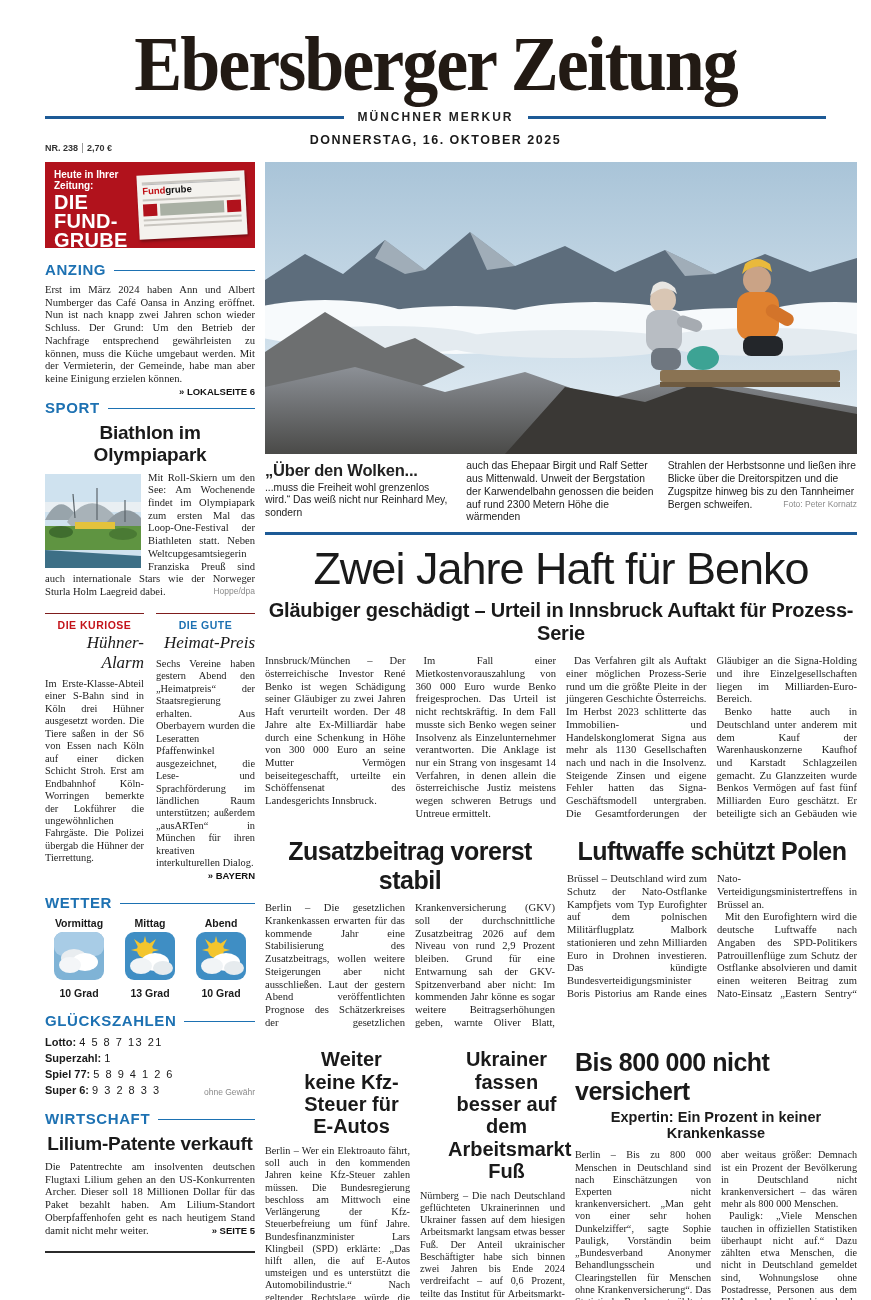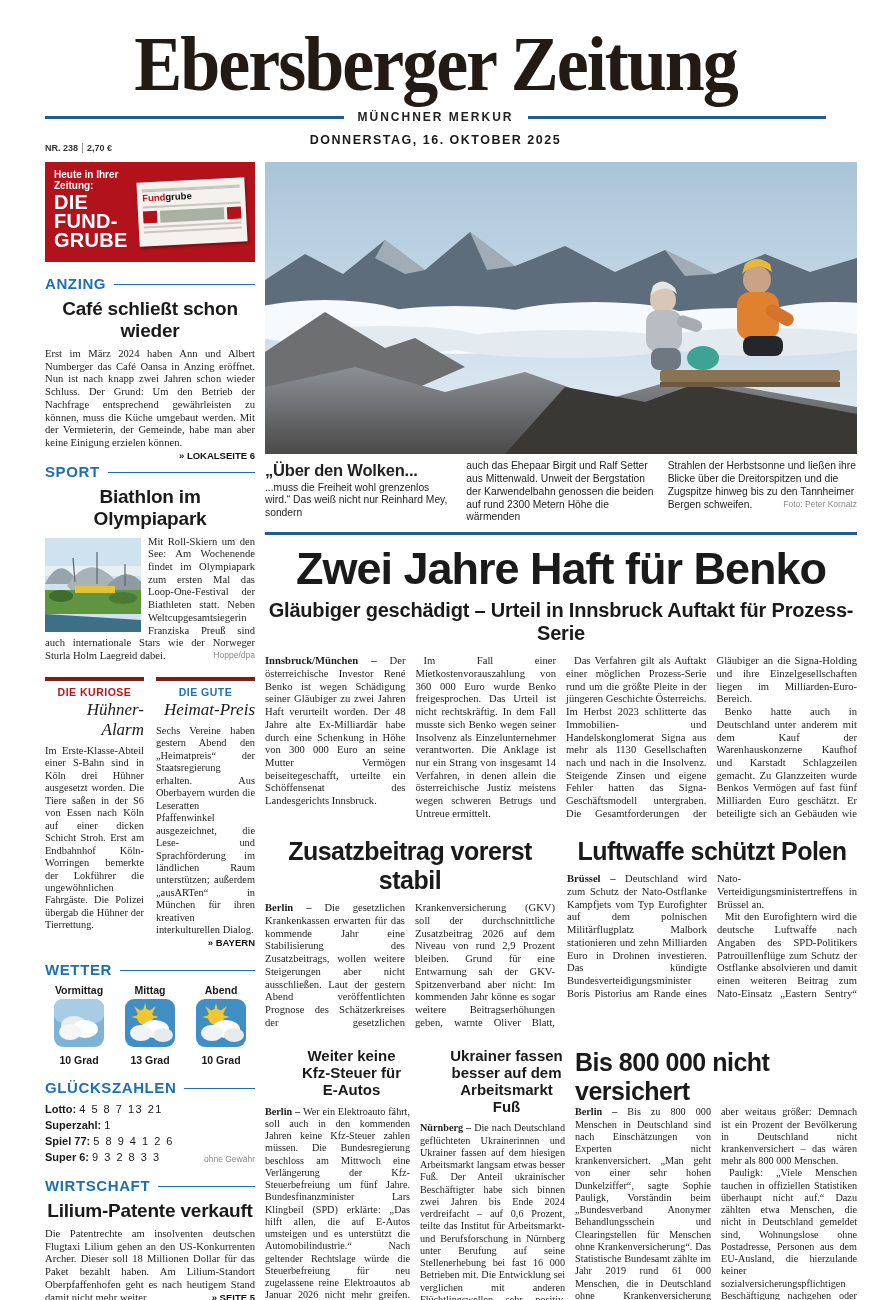--- a/index.html
+++ b/index.html
@@ -27,40 +27,40 @@
   
   .sec-head { display:flex; align-items:center; gap:8px; font-size:15px; font-weight:bold;
               letter-spacing:.6px; color:#1d71b2; margin-bottom:6px; }
   .sec-head::after { content:""; flex:1; border-top:1px solid #1d71b2; margin-top:2px; }
   .body { font-family:"Liberation Serif", serif; font-size:10.6px; line-height:1.2;
           text-align:justify; color:#1c1c1c; }
   .ref { font-family:"Liberation Sans", sans-serif; font-weight:bold; font-size:9.5px; float:right; color:#111; }
   .credit { font-family:"Liberation Sans", sans-serif; font-size:8.5px; color:#8a8a8a; float:right; }
 
   
-  .promo { background:#b1121c; color:#fff; height:100px; padding:7px 9px; display:flex; gap:6px; overflow:hidden; }
+  .promo { background:#b1121c; color:#fff; height:86px; padding:7px 9px; display:flex; gap:6px; overflow:hidden; }
   .promo-left { flex:1; }
   .promo-kicker { font-size:10px; font-weight:bold; margin-bottom:2px; }
   .promo-title { font-size:20px; font-weight:bold; line-height:.95; letter-spacing:.3px; }
   .promo-thumb { width:108px; height:64px; background:#f4f2ee; align-self:center; transform:rotate(-3deg);
                  box-shadow:1px 2px 3px rgba(0,0,0,.35); padding:4px 5px; overflow:hidden; }
   .thumb-mast { font-size:9.5px; font-weight:bold; color:#111; border-top:1px solid #bbb; }
   .thumb-mast .red { color:#c01016; }
   .thumb-line { height:2px; background:#c9c6c0; margin-top:3px; }
   .thumb-row { display:flex; gap:3px; margin-top:3px; }
   .thumb-box-red { width:14px; height:12px; background:#b1121c; }
   .thumb-box-gray { flex:1; height:12px; background:#a9b0a4; }
 
   
   .sb-sec { margin-top:13px; }
   .sb-headline { font-size:19px; font-weight:bold; text-align:center; margin:2px 0 6px; letter-spacing:-.2px; }
   .sport-img { float:left; width:96px; height:94px; margin:2px 7px 2px 0; }
 
   .duo { display:flex; gap:12px; margin-top:14px; }
-  .duo-col { flex:1; border-top:4px solid #7f1d1d; padding-top:5px; }
+  .duo-col { flex:1; border-top:1px solid #7f1d1d; padding-top:5px; }
   .duo-kicker { text-align:center; font-size:10.5px; font-weight:bold; letter-spacing:.5px; }
   .duo-kicker.red { color:#c3131a; } .duo-kicker.blue { color:#1d71b2; }
   .duo-headline { text-align:right; font-family:"Liberation Serif", serif; font-style:italic;
                   font-size:17px; margin:2px 0 5px; }
   .duo .body { font-size:10.4px; }
 
   .wx-row { display:flex; justify-content:space-between; padding:0 4px; }
   .wx-item { width:60px; text-align:center; }
   .wx-label { font-size:10.5px; font-weight:bold; margin-bottom:3px; }
   .wx-icon { width:50px; height:48px; margin:0 auto; }
@@ -74,37 +74,37 @@
 
   .service { margin-top:14px; border-top:2px solid #2b2b2b; padding-top:9px; display:flex; gap:8px; align-items:center; }
 
   
   .hero { width:592px; height:292px; display:block; }
   .caption-row { display:flex; gap:12px; margin-top:6px; }
   .caption-col { flex:1; font-size:10.3px; line-height:1.25; color:#222; }
   .caption-title { font-size:16.5px; font-weight:bold; letter-spacing:-.2px; margin-bottom:1px; }
   .blue-rule { border-top:3px solid #1d5a96; margin-top:8px; }
 
-  .lead-head { text-align:center; font-size:45px; font-weight:bold; letter-spacing:-1px; margin-top:8px; }
+  .lead-head { text-align:center; font-size:45px; font-weight:normal; letter-spacing:-1px; margin-top:8px; }
   .lead-sub { text-align:center; font-size:20px; font-weight:bold; letter-spacing:-.2px; margin:4px 0 10px; }
   .cols-4 { column-count:4; column-gap:10px; height:172px; overflow:hidden; }
   .cols-2 { column-count:2; column-gap:10px; overflow:hidden; }
   .body p + p, .cols-4 p + p, .cols-2 p + p { text-indent:8px; }
-  .dateline { font-weight:bold;margin-top:44px; }
+  .dateline { font-weight:normal;margin-top:44px; }
 
   .row2 { display:flex; gap:12px; margin-top:10px; }
   .row2-col { flex:1; }
   .art-head { text-align:center; font-size:25px; font-weight:bold; letter-spacing:-.5px; margin-bottom:7px; }
   .row2 .cols-2 { height:132px; }
 
   .row3 { display:flex; gap:10px; margin-top:14px; }
   .row3 .body { font-size:10.2px; }
   .col-s { width:145px; flex:none; }
   .col-l { width:282px; flex:none; }
-  .art-head-s { text-align:center; font-size:15px; font-weight:bold; line-height:1.12; margin-bottom:7px;margin-left:28px; }
+  .art-head-s { text-align:center; font-size:20px; font-weight:bold; line-height:1.12; margin-bottom:7px;margin-left:28px; }
   .art-head-m { text-align:left; font-size:25px; font-weight:bold; letter-spacing:-.5px; }
   .art-sub { text-align:center; font-size:14.5px; font-weight:bold; margin:3px 0 8px; }
   .row3 .cols-2 { height:232px; }
 </style>
 </head>
 <body>
 
 <div class="page">
 
   <div class="masthead">
@@ -140,21 +140,20 @@
             <div class="thumb-box-gray"></div>
             <div class="thumb-box-red"></div>
           </div>
           <div class="thumb-line"></div>
           <div class="thumb-line"></div>
         </div>
       </div>
 
       <div class="sb-sec">
         <div class="sec-head">ANZING</div>
-        <div class="sb-headline">Café schließt schon wieder</div>
         <p class="body"><span>Erst im März 2024 haben Ann und Albert Numberger das Café Oansa in Anzing eröffnet. Nun ist nach knapp zwei Jahren schon wieder Schluss. Der Grund: Um den Betrieb der Nachfrage entsprechend gewährleisten zu können, muss die Küche umgebaut werden. Mit der Vermieterin, der Gemeinde, habe man aber keine Einigung erzielen können.</span> <b class="ref">» LOKALSEITE 6</b></p>
       </div>
 
       <div class="sb-sec">
         <div class="sec-head">SPORT</div>
         <div class="sb-headline">Biathlon im Olympiapark</div>
         <div class="body">
           <svg class="sport-img" viewBox="0 0 96 94" preserveAspectRatio="none">
             <rect width="96" height="94" fill="#cfe2ef"></rect>
             <rect y="28" width="96" height="10" fill="#e9eff3"></rect>
@@ -369,20 +368,21 @@
         <div class="col-s">
           <div class="art-head-s">Weiter keine Kfz-Steuer für E-Autos</div>
           <p class="body"><b class="dateline">Berlin – </b><span>Wer ein Elektroauto fährt, soll auch in den kommenden Jahren keine Kfz-Steuer zahlen müssen. Die Bundesregierung beschloss am Mittwoch eine Verlängerung der Kfz-Steuerbefreiung um fünf Jahre. Bundesfinanzminister Lars Klingbeil (SPD) erklärte: „Das hilft allen, die auf E-Autos umsteigen und es unterstützt die Automobilindustrie.“ Nach geltender Rechtslage würde die Steuerbefreiung für neu zugelassene reine Elektroautos ab Januar 2026 nicht mehr greifen. Laut Kabinettsbeschluss sollen bis 2030 durchgeführte Neuzulassungen oder Umrüstungen nun von der Steuer befreit werden, und zwar längstens bis 2035.</span></p>
         </div>
         <div class="col-s">
           <div class="art-head-s">Ukrainer fassen besser auf dem Arbeitsmarkt Fuß</div>
           <p class="body"><b class="dateline">Nürnberg – </b><span>Die nach Deutschland geflüchteten Ukrainerinnen und Ukrainer fassen auf dem hiesigen Arbeitsmarkt langsam etwas besser Fuß. Der Anteil ukrainischer Beschäftigter habe sich binnen zwei Jahren bis Ende 2024 verdreifacht – auf 0,6 Prozent, teilte das Institut für Arbeitsmarkt- und Berufsforschung in Nürnberg unter Berufung auf seine Stellenerhebung bei fast 16 000 Betrieben mit. Die Entwicklung sei verglichen mit anderen Flüchtlingswellen sehr positiv, sagte IAB-Forscher Alex Kubis. Die Qualifikationen vor allem der Ukrainerinnen passten gut zu den Anforderungen des deutschen Arbeitsmarktes.</span></p>
         </div>
         <div class="col-l">
           <div class="art-head-m">Bis 800 000 nicht versichert</div>
+          <div class="art-sub">Expertin: Ein Prozent in keiner Krankenkasse</div>
           <div class="cols-2 body">
             <p><b class="dateline">Berlin – </b><span>Bis zu 800 000 Menschen in Deutschland sind nach Einschätzungen von Experten nicht krankenversichert. „Man geht von einer sehr hohen Dunkelziffer“, sagte Sophie Pauligk, Vorständin beim „Bundesverband Anonymer Behandlungsschein und Clearingstellen für Menschen ohne Krankenversicherung“. Das Statistische Bundesamt zählte im Jahr 2019 rund 61 000 Menschen, die in Deutschland ohne Krankenversicherung leben. Laut Fachleuten und Hilfsorganisationen ist die Zahl aber weitaus größer: Demnach ist ein Prozent der Bevölkerung in Deutschland nicht krankenversichert – das wären mehr als 800 000 Menschen.</span></p>
             <p>Pauligk: „Viele Menschen tauchen in offiziellen Statistiken überhaupt nicht auf.“ Dazu zählten etwa Menschen, die nicht in Deutschland gemeldet sind, Wohnungslose ohne Postadresse, Personen aus dem EU-Ausland, die hierzulande keiner sozialversicherungspflichtigen Beschäftigung nachgehen oder auch Menschen aus Drittstaaten, die sich mit unzureichender Reiseversicherung im Land aufhalten.</p>
 
           </div>
         </div>
       </div>
 
     </div>
   </div>

